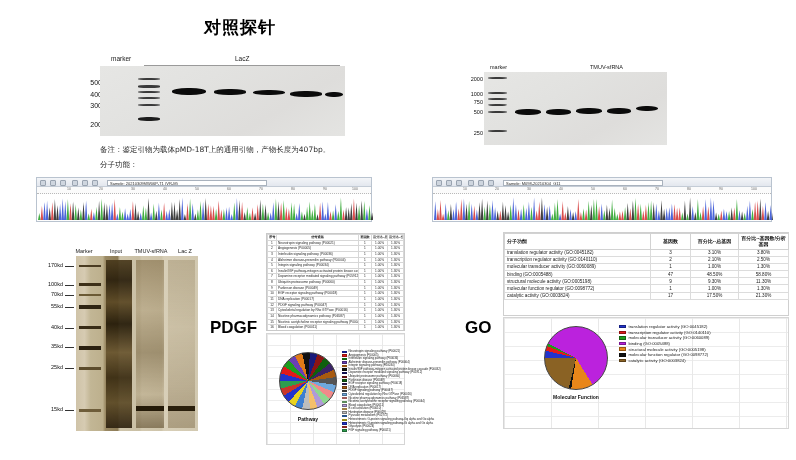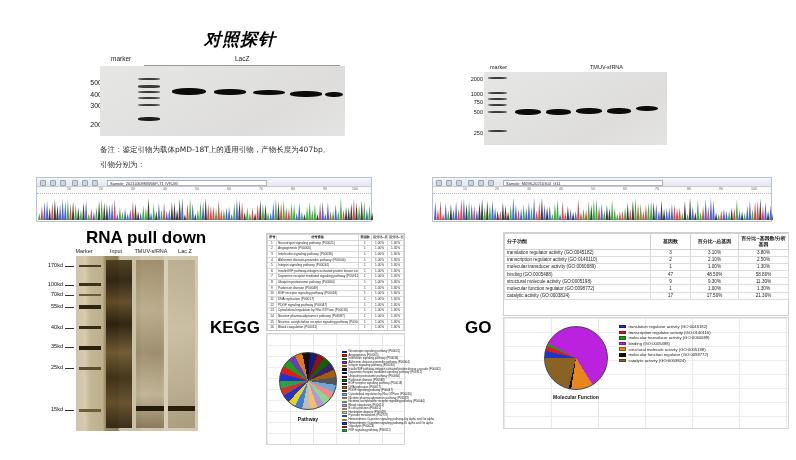--- a/index.html
+++ b/index.html
@@ -159,21 +159,21 @@
   }
   .legend-mini .swatch { width: 5px; height: 2.4px; margin-right: 1.5px; }
   .legend-mini .legend-text { font-size: 2.9px; line-height: 1.2; }
   .legend-mini .legend-row { margin-bottom: 0.1px; }
 </style>
 </head>
 <body>
 
 <div class="panel" style="left:95px; top:8px; width:290px; height:150px;">
 
-  <div class="cn-title" style="width:290px; top:20px; position:absolute;font-style:italic;">对照探针</div>
+  <div class="cn-title" style="width:290px; top:8px; position:absolute;">对照探针</div>
 
   <div class="gel-lane-head" style="left:16px; top:47px;">marker</div>
   <div class="gel-lane-head" style="left:140px; top:47px;">LacZ</div>
   <div class="gel-headline" style="left:49px; top:57px; width:196px;"></div>
 
   <div class="ladder-tick" style="left:-65px; top:71px; width:72px;">500</div>
   <div class="ladder-line" style="left:11px; top:75px; width:25px;"></div>
 
   <div class="ladder-tick" style="left:-65px; top:83px; width:72px;">400</div>
   <div class="ladder-line" style="left:11px; top:87px; width:25px;"></div>
@@ -232,21 +232,21 @@
 
     <div class="sample-band" style="left:31px; top:37px; width:26px; height:6px;"></div>
     <div class="sample-band" style="left:62px; top:37px; width:25px; height:5.5px;"></div>
     <div class="sample-band" style="left:92px; top:36px; width:26px; height:6px;"></div>
     <div class="sample-band" style="left:123px; top:36px; width:24px; height:5.5px;"></div>
     <div class="sample-band" style="left:152px; top:34px; width:22px; height:5px;"></div>
   </div>
 </div>
 
 <div class="caption" style="left:100px; top:145px;">备注：鉴定引物为载体pMD-18T上的通用引物，产物长度为407bp。</div>
-<div class="caption" style="left:100px; top:160px;">引物分别为：</div>
+<div class="caption" style="left:100px; top:160px;">分子功能：</div>
 
 <div class="chrom" style="left:36px; top:177px; width:336px; height:45px;">
   <div class="chrom-toolbar">
     <div class="tb-ico" style="left:3px;"></div>
     <div class="tb-ico" style="left:13px;"></div>
     <div class="tb-ico" style="left:23px;"></div>
     <div class="tb-ico" style="left:35px;"></div>
     <div class="tb-ico" style="left:45px;"></div>
     <div class="tb-ico" style="left:55px;"></div>
     <div class="tb-field" style="left:70px; width:160px;">Sample: 20210309MW06P-T1 (VR-M)_</div>
@@ -556,21 +556,20 @@
           <path d="M333.8 26 L335.1 16.7 L336.4 26 Z" fill="#111111" opacity="0.8"></path>
           <path d="M336.4 26 L337.7 10.9 L339.0 26 Z" fill="#1f3fd0" opacity="0.8"></path>
           <path d="M339.0 26 L340.3 16.1 L341.6 26 Z" fill="#111111" opacity="0.8"></path>
         </g>
     </svg>
   </div>
 </div>
 
 <div class="panel" style="left:48px; top:228px; width:165px; height:215px;">
 
-  <div class="pd-title" style="left:38px; top:0px;">RNA pull down</div>
 
   <div class="pd-lane-label" style="left:25px; top:20px; width:22px;">Marker</div>
   <div class="pd-lane-label" style="left:58px; top:20px; width:20px;">Input</div>
   <div class="pd-lane-label" style="left:84px; top:20px; width:38px;">TMUV-sfRNA</div>
   <div class="pd-lane-label" style="left:126px; top:20px; width:22px;">Lac Z</div>
 
   <div class="pd-mw" style="left:-48px; top:34px; width:63px;">170kd</div>
   <div class="pd-mw-line" style="left:17px; top:38px; width:9px;"></div>
   <div class="pd-mw" style="left:-48px; top:53px; width:63px;">100kd</div>
   <div class="pd-mw-line" style="left:17px; top:57px; width:9px;"></div>
@@ -601,21 +600,21 @@
     <div class="pd-band" style="left:30px; top:4px; width:26px; height:168px; background:linear-gradient(#4a3a1c,#2a1f0c 12%,#5b4824 25%,#241a08 38%,#6a5630 55%,#3a2c12 70%,#5e4c28 85%,#2e2210 100%); opacity:.92;"></div>
 
     <div class="pd-band" style="left:60px; top:4px; width:28px; height:168px; background:linear-gradient(rgba(120,98,58,.55),rgba(150,128,86,.35) 30%,rgba(110,90,52,.5) 55%,rgba(160,140,100,.3) 80%,rgba(90,72,40,.6) 100%);"></div>
     <div class="pd-band" style="left:60px; top:150px; width:28px; height:5px; background:#241a08;"></div>
 
     <div class="pd-band" style="left:92px; top:4px; width:27px; height:168px; background:linear-gradient(rgba(150,132,96,.4),rgba(170,152,116,.25) 40%,rgba(140,120,84,.35) 75%,rgba(120,100,64,.45) 100%);"></div>
     <div class="pd-band" style="left:92px; top:150px; width:27px; height:4.5px; background:#2a1f0c;"></div>
   </div>
 </div>
 
-<div class="big-label" style="left:210px; top:318px;">KEGG</div>
+<div class="big-label" style="left:210px; top:318px;">PDGF</div>
 
 <div class="big-label" style="left:465px; top:318px;">GO</div>
 
 <div class="table-card" style="left:266px; top:233px; width:139px; height:98px;">
   <table class="mini">
     <colgroup>
         <col style="width:9px">
         <col>
         <col style="width:13px">
         <col style="width:16px">

